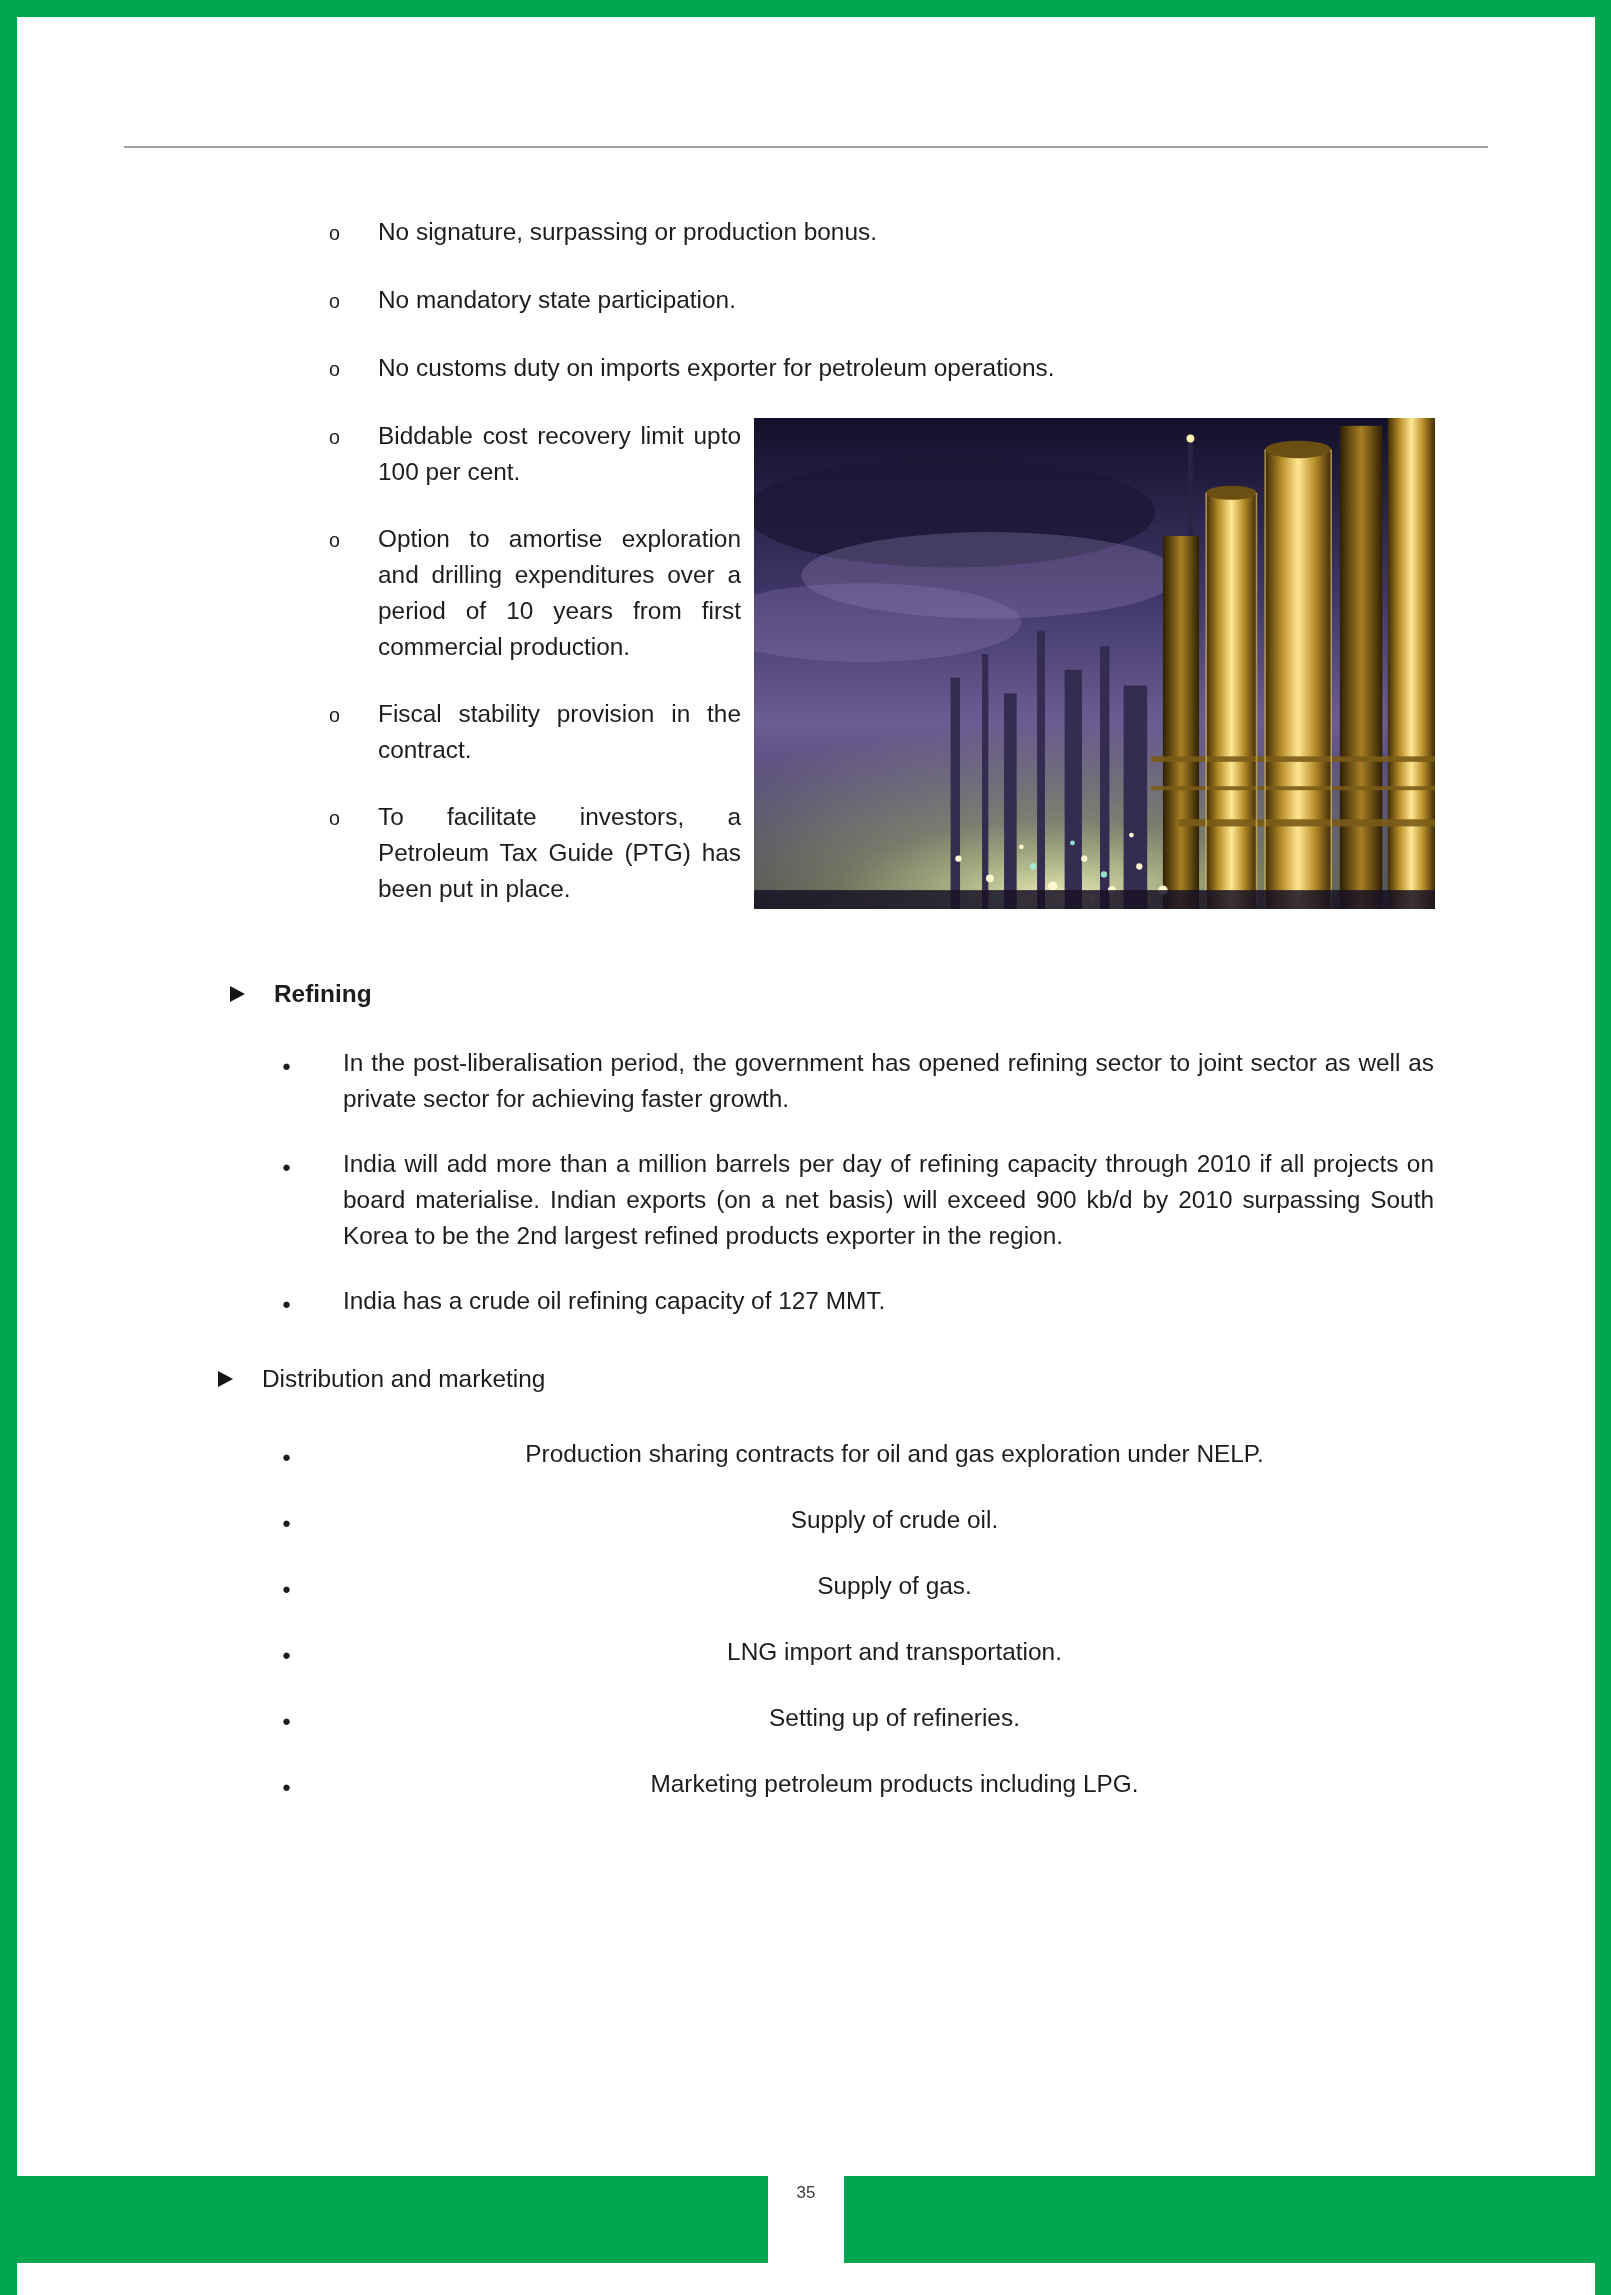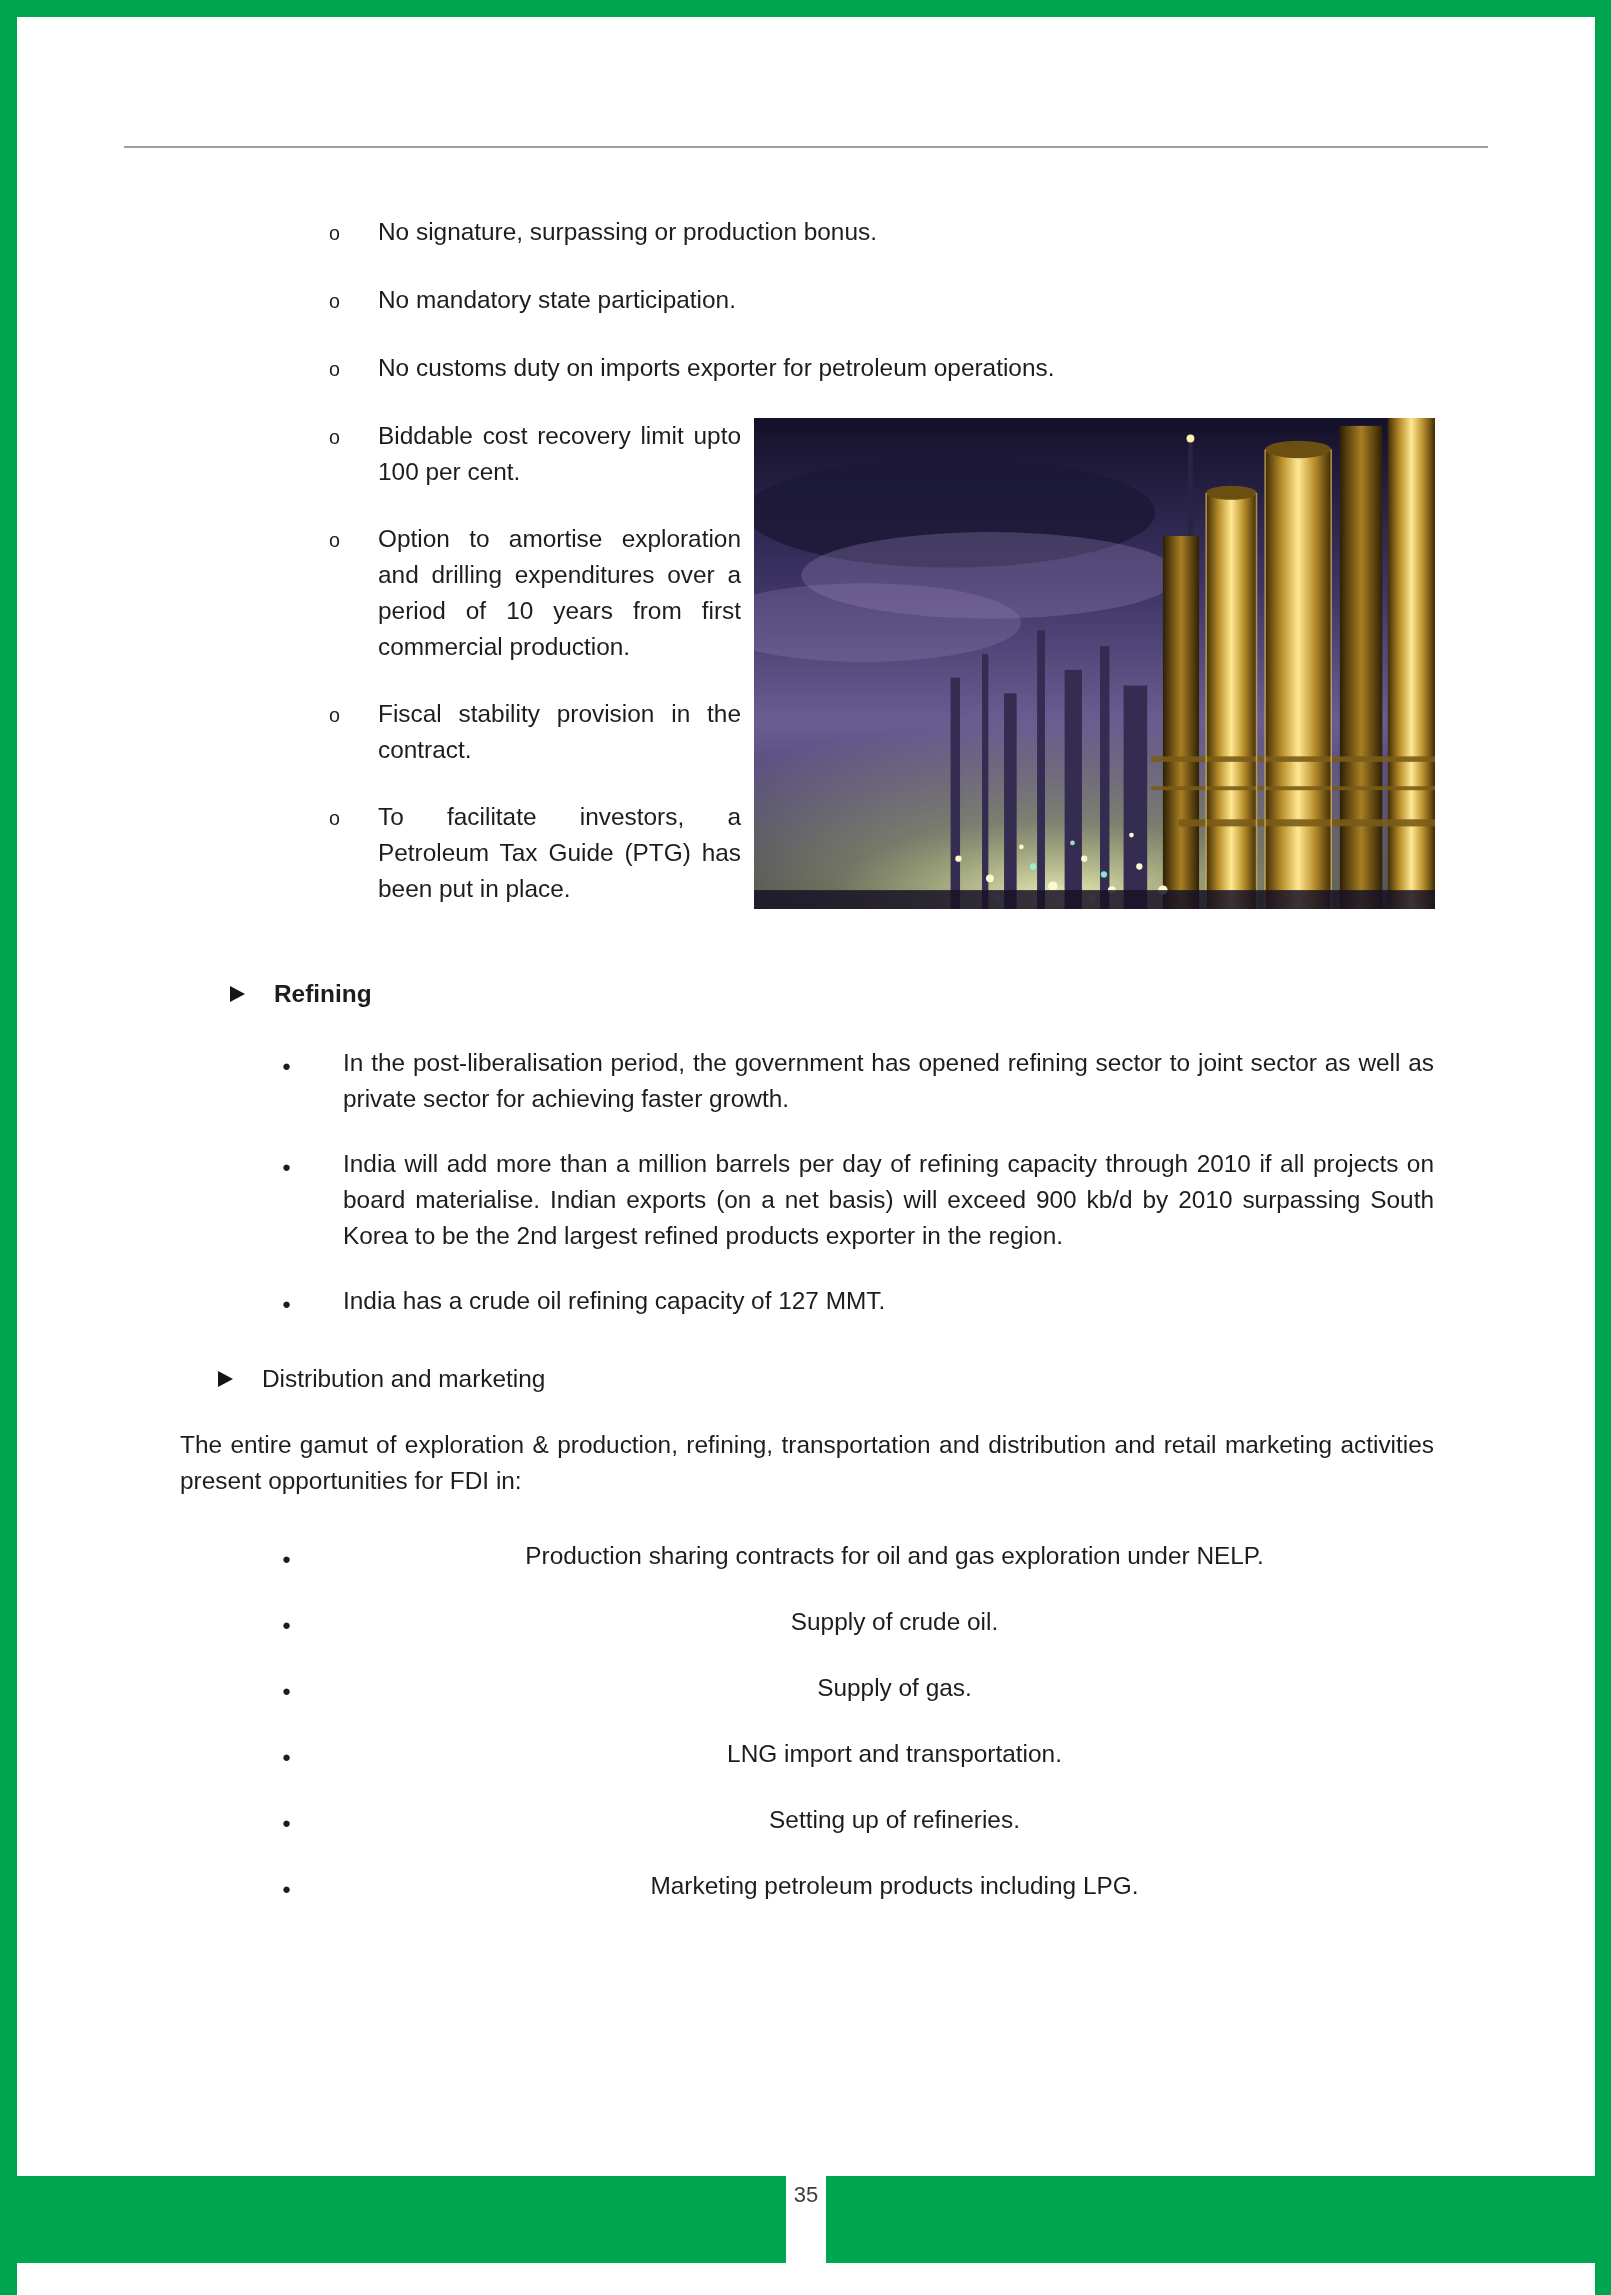--- a/index.html
+++ b/index.html
@@ -119,26 +119,26 @@
     top: 2159px;
     height: 87px;
     background: #00a550;
     overflow: visible;
   }
   .page-number-box {
     position: absolute;
     left: 50%;
     transform: translateX(-50%);
     top: 0;
-    width: 40px;
+    width: 76px;
     height: 120px;
     background: #ffffff;
     text-align: center;
     padding-top: 7.9px;
-    font-size: 22px;
+    font-size: 17px;
     line-height: 1;
     color: #3c3c3c;
   }
 </style>
 </head>
 <body>
 
 <div class="page">
 
   <div class="rule"></div>
@@ -281,21 +281,20 @@
       <span class="dot-marker">●</span>
       <span class="dot-text">India has a crude oil refining capacity of 127 MMT.</span>
     </li>
   </ul>
 
   <div class="heading heading-distribution">
     <span class="arrow-icon"></span>
     <span class="heading-label regular">Distribution and marketing</span>
   </div>
 
-  <p class="intro">The entire gamut of exploration &amp; production, refining, transportation and distribution and retail marketing activities present opportunities for FDI in:</p>
 
   <ul class="dot-list dist-list">
     <li>
       <span class="dot-marker">●</span>
       <span class="dot-text">Production sharing contracts for oil and gas exploration under NELP.</span>
     </li>
     <li>
       <span class="dot-marker">●</span>
       <span class="dot-text">Supply of crude oil.</span>
     </li>

